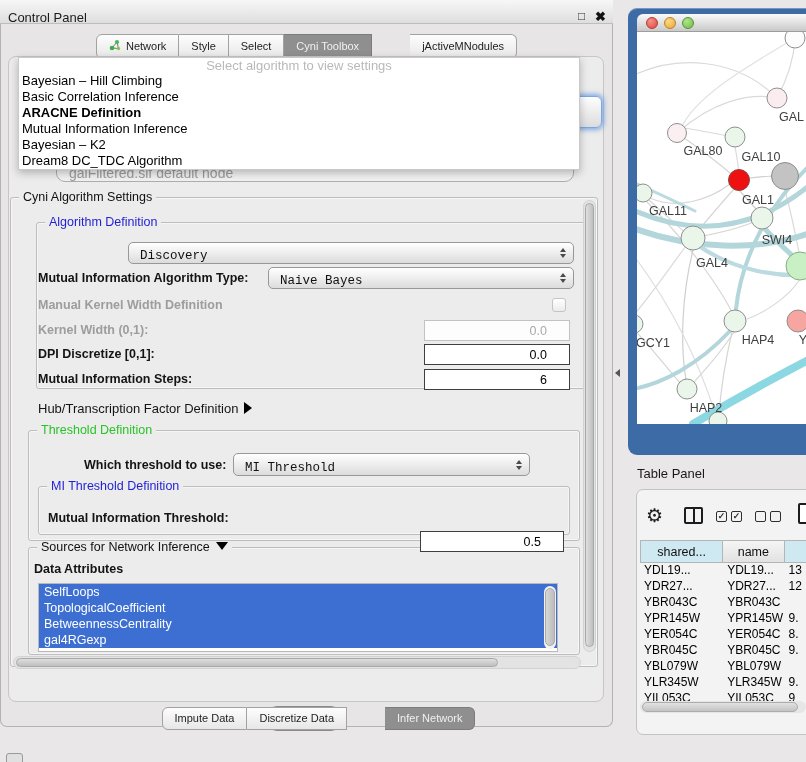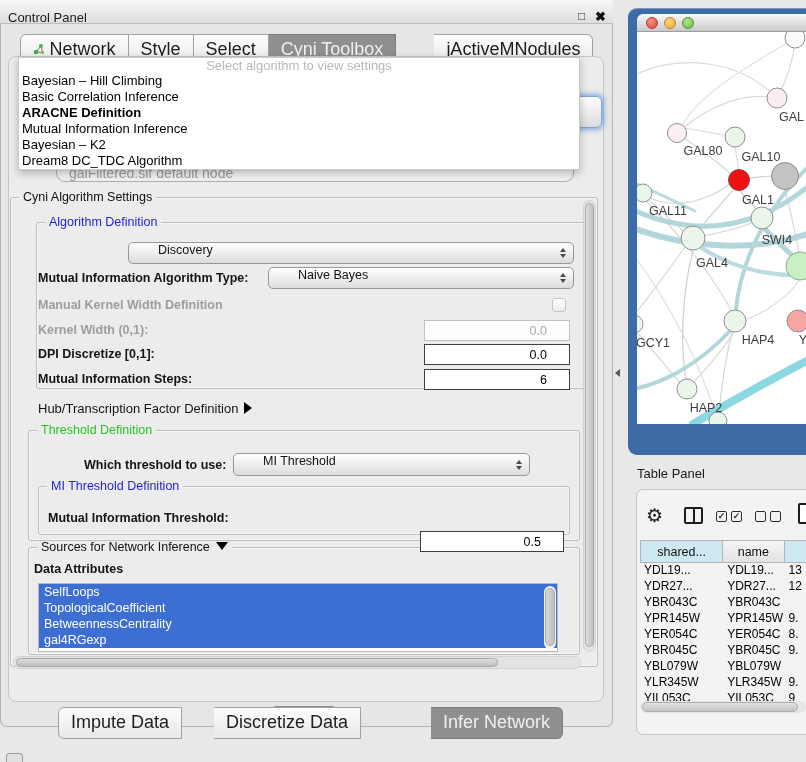--- a/index.html
+++ b/index.html
@@ -15,22 +15,22 @@
   .cp-window{left:0;top:6;width:613px;height:727px;background:#e7e5e5;
     border:1px solid #b3b3b3;border-top:1px solid #cfcfcf;border-radius:2px 2px 7px 7px;box-sizing:border-box;}
   .cp-titlebar{left:0;top:6;width:613px;height:24px;
     background:linear-gradient(#f7f7f7,#dedede);border-bottom:1px solid #bdbdbd;box-sizing:border-box;}
   .cp-title{left:8px;top:10px;font-size:13px;color:#1a1a1a;}
   .cp-float{left:578px;top:9px;font-size:12px;color:#333;}
   .cp-close{left:595px;top:9px;font-size:13px;font-weight:bold;color:#111;}
 
   
   .tab-bar{left:0;top:34px;width:613px;display:flex;justify-content:center;}
-  .tab{padding:4px 12px 5px 12px;font-size:18px;color:#1d1d1d;background:linear-gradient(#fdfdfd,#e7e7e7);
-    border:1px solid #a2a2a2;border-left:none;display:flex;align-items:flex-start;gap:5px;}
+  .tab{padding:4px 12px 5px 12px;font-size:11px;color:#1d1d1d;background:linear-gradient(#fdfdfd,#e7e7e7);
+    border:1px solid #a2a2a2;border-left:none;display:flex;align-items:center;gap:5px;}
   .tab:first-child{border-left:1px solid #a2a2a2;border-radius:6px 0 0 6px;}
   .tab:last-child{border-radius:0 6px 6px 0;margin-left:38px;}
   .tab.sel{background:#8f8f8f;color:#f0f0f0;border-color:#7c7c7c;}
 
   
   .content{left:8px;top:56px;width:596px;height:646px;background:#ececec;
     border:1px solid #c6c6c6;border-radius:8px;box-sizing:border-box;z-index:1;}
 
   
   .hid-combo{left:552px;top:96px;width:48px;height:30px;background:linear-gradient(#fefefe,#dcdcdc);
@@ -51,21 +51,21 @@
   .legend{position:absolute;top:-8px;left:8px;background:#ececec;padding:0 4px;font-size:12.5px;color:#111;white-space:nowrap;}
   .legend.blue{color:#1f1fd6;}
   .legend.green{color:#27c427;}
 
   .lbl{position:absolute;font-size:12.5px;font-weight:bold;color:#141414;white-space:nowrap;}
   .lbl.dis{color:#9d9d9d;}
   .plain{position:absolute;font-size:13px;color:#141414;white-space:nowrap;}
 
   .combo{position:absolute;background:linear-gradient(#ffffff,#dcdcdc);border:1px solid #989898;
     border-radius:5px;box-sizing:border-box;font-size:12.5px;color:#111;
-    display:flex;align-items:flex-start;padding-left:29px;}
+    display:flex;align-items:flex-end;padding-left:11px;font-family:Liberation Mono, monospace;}
   .arrows{position:absolute;right:7px;top:50%;transform:translateY(-50%);display:flex;flex-direction:column;gap:2px;}
   .arrows i{display:block;width:0;height:0;border-left:3.5px solid transparent;border-right:3.5px solid transparent;}
   .arrows .up{border-bottom:4px solid #4a4a4a;}
   .arrows .dn{border-top:4px solid #4a4a4a;}
 
   .tf{position:absolute;background:#fff;border:1.5px solid #3f3f3f;box-sizing:border-box;
     font-size:12.5px;color:#000;display:flex;align-items:center;justify-content:flex-end;padding:0 22px;}
   .tf.dis{border:1px solid #c2c2c2;color:#a9a9a9;background:#fdfdfd;}
   .cb{position:absolute;width:14px;height:14px;border:1px solid #c5c5c5;border-radius:3px;
     background:linear-gradient(#ffffff,#ececec);box-sizing:border-box;}
@@ -90,21 +90,21 @@
     background:linear-gradient(90deg,#dedede,#bfbfbf);border:1px solid #a9a9a9;border-radius:6px;box-sizing:border-box;}
   .hsb{left:13px;top:656px;width:568px;height:13px;background:#e3e3e3;border:1px solid #d2d2d2;
     border-radius:7px;box-sizing:border-box;z-index:3;}
   .hsb-thumb{position:absolute;left:2px;top:1px;width:482px;height:9px;
     background:linear-gradient(#dedede,#bfbfbf);border:1px solid #a9a9a9;border-radius:6px;box-sizing:border-box;}
 
   .apply-btn{left:268px;top:706px;width:70px;height:23px;background:linear-gradient(#ffffff,#d7d7d7);
     border:1px solid #8a8a8a;border-radius:9px;font-size:13px;color:#111;
     display:flex;align-items:center;justify-content:center;z-index:2;}
 
-  .btabs{left:4px;top:707px;width:613px;display:flex;justify-content:center;z-index:2;gap:32px;}
+  .btabs{left:12px;top:707px;width:613px;display:flex;justify-content:center;z-index:2;}
 
   
   .split-arrow{left:615px;top:369px;width:0;height:0;border-top:4px solid transparent;
     border-bottom:4px solid transparent;border-right:5px solid #555;}
 
   
   .net-frame{left:628px;top:8px;width:190px;height:447px;background:#3d6ba6;border-radius:9px 0 0 9px;
     box-shadow:inset 0 1px 0 rgba(255,255,255,.3);}
   .net-titlebar{left:637px;top:14px;width:181px;height:18px;background:linear-gradient(#fafafa,#c9c9c9);
     border-radius:6px 0 0 0;border-bottom:1px solid #9e9e9e;box-sizing:border-box;}

